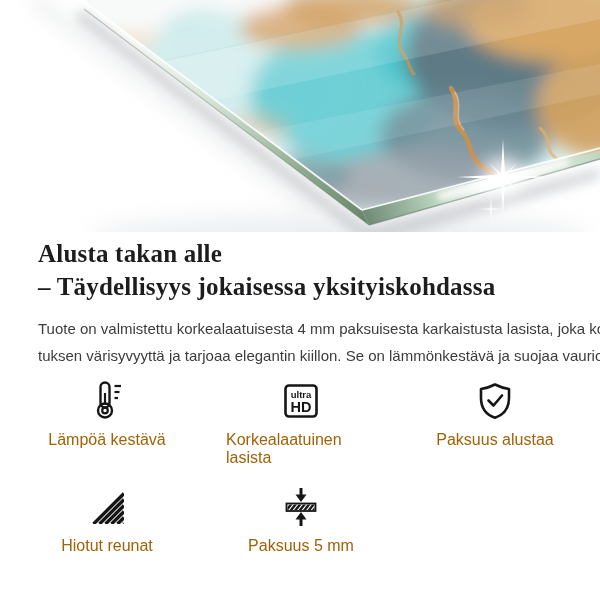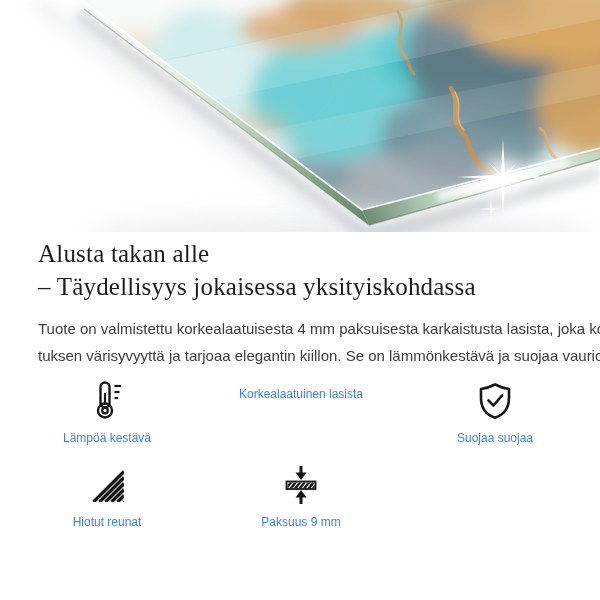--- a/index.html
+++ b/index.html
@@ -4,34 +4,34 @@
 <style>
   html,body{margin:0;padding:0;}
   body{
     width:600px;height:600px;overflow:hidden;background:#ffffff;
     font-family:"Liberation Sans","DejaVu Sans",sans-serif;
   }
   .hero{position:relative;width:600px;height:232px;background:#ffffff;}
   .page-title{
     margin:5px 0 0 38px;
     font-family:"Liberation Serif","DejaVu Serif",serif;
-    font-weight:400;font-size:25px;line-height:33px;
+    font-weight:700;font-size:25px;line-height:33px;
     color:#1d1d1f;letter-spacing:.2px;
   }
   .page-title span{display:block;}
   .para{margin:12px 0 0 38px;font-size:15px;line-height:27px;color:#3c3c3c;}
   .para div{white-space:nowrap;}
   .features{
     display:grid;grid-template-columns:150px 150px 150px;
     justify-content:space-between;row-gap:18px;
     margin:10px 30px 0 32px;
   }
   .feature{display:flex;flex-direction:column;align-items:center;}
   .feature .iconbox{height:44px;display:flex;align-items:center;justify-content:center;}
-  .feature .label{margin-top:8px;font-size:12px;color:#3b82f6;}
+  .feature .label{margin-top:8px;font-size:16px;color:#a16207;}
   .icon-svg{display:block;}
 </style>
 </head>
 <body>
 
 <div class="hero">
   <svg width="600" height="232" viewBox="0 0 600 232">
     <defs>
       <clipPath id="topClip">
           <polygon points="72,-8 606,-8 606,150 362,210"></polygon>
@@ -156,31 +156,38 @@
         <line x1="20" y1="14" x2="20" y2="25.5" stroke-width="2.2"></line>
         <line x1="29.5" y1="7" x2="36" y2="7" stroke-width="2.2"></line>
         <line x1="29.5" y1="13" x2="34.5" y2="13" stroke-width="2.2"></line>
         <line x1="29.5" y1="19" x2="33" y2="19" stroke-width="2.2"></line>
       </svg>
     </div>
     <div class="label">Lämpöä kestävä</div>
   </div>
 
   <div class="feature">
+    <div class="iconbox">
+      <svg class="icon-svg" width="44" height="44" viewBox="0 0 44 44">
+        <rect x="6.5" y="6.5" width="31" height="31" rx="3.5" fill="none" stroke="#161616" stroke-width="2.6"></rect>
+        <text x="22" y="19" text-anchor="middle" fill="#161616" style="font-family:&quot;Liberation Sans&quot;,sans-serif;font-size:9.5px;font-weight:700">ultra</text>
+        <text x="22" y="33" text-anchor="middle" fill="#161616" style="font-family:&quot;Liberation Sans&quot;,sans-serif;font-size:14.5px;font-weight:800">HD</text>
+      </svg>
+    </div>
     <div class="label">Korkealaatuinen lasista</div>
   </div>
 
   <div class="feature">
     <div class="iconbox">
       <svg class="icon-svg" width="44" height="44" viewBox="0 0 44 44" fill="none" stroke="#161616" stroke-linejoin="round">
         <path d="M22,5.5 C26.5,7.8 31.8,9.4 36,10 L36,19 C36,29.5 30.5,35.8 22,38.8 C13.5,35.8 8,29.5 8,19 L8,10 C12.2,9.4 17.5,7.8 22,5.5 Z" stroke-width="2.6"></path>
         <path d="M15.5,21.5 L20.5,26.5 L29,16.5" stroke-width="2.6" stroke-linecap="round"></path>
       </svg>
     </div>
-    <div class="label">Suojaa suojaa</div>
+    <div class="label">Paksuus alustaa</div>
   </div>
 
 
   <div class="feature">
     <div class="iconbox">
       <svg class="icon-svg" width="44" height="44" viewBox="0 0 44 44">
         <defs>
             <clipPath id="triClip">
               <polygon points="5,39 39,39 39,5"></polygon>
             </clipPath>
@@ -215,16 +222,16 @@
           <line x1="15" y1="27" x2="23" y2="17"></line>
           <line x1="19.5" y1="27" x2="27.5" y2="17"></line>
           <line x1="24" y1="27" x2="32" y2="17"></line>
           <line x1="28.5" y1="27" x2="36.5" y2="17"></line>
           <line x1="33" y1="27" x2="41" y2="17"></line>
         </g>
         <polygon points="16.5,34.5 27.5,34.5 22,27" fill="#161616"></polygon>
         <line x1="22" y1="34" x2="22" y2="41" stroke="#161616" stroke-width="3"></line>
       </svg>
     </div>
-    <div class="label">Paksuus 9 mm</div>
+    <div class="label">Paksuus 5 mm</div>
   </div>
 
 </div>
 
 </body></html>

